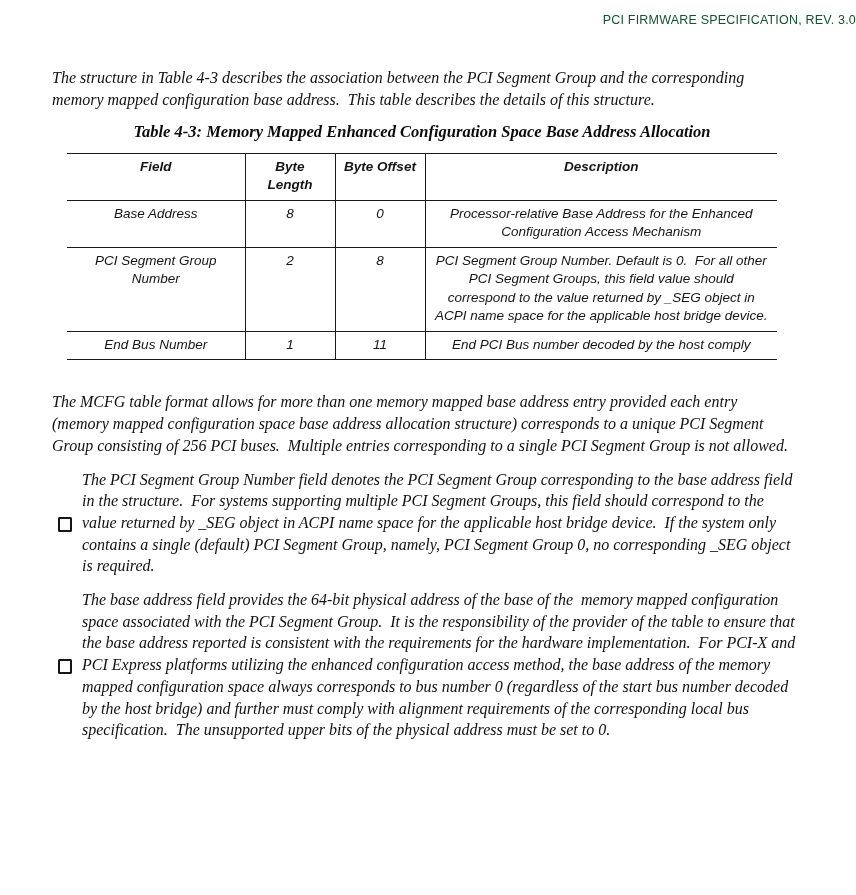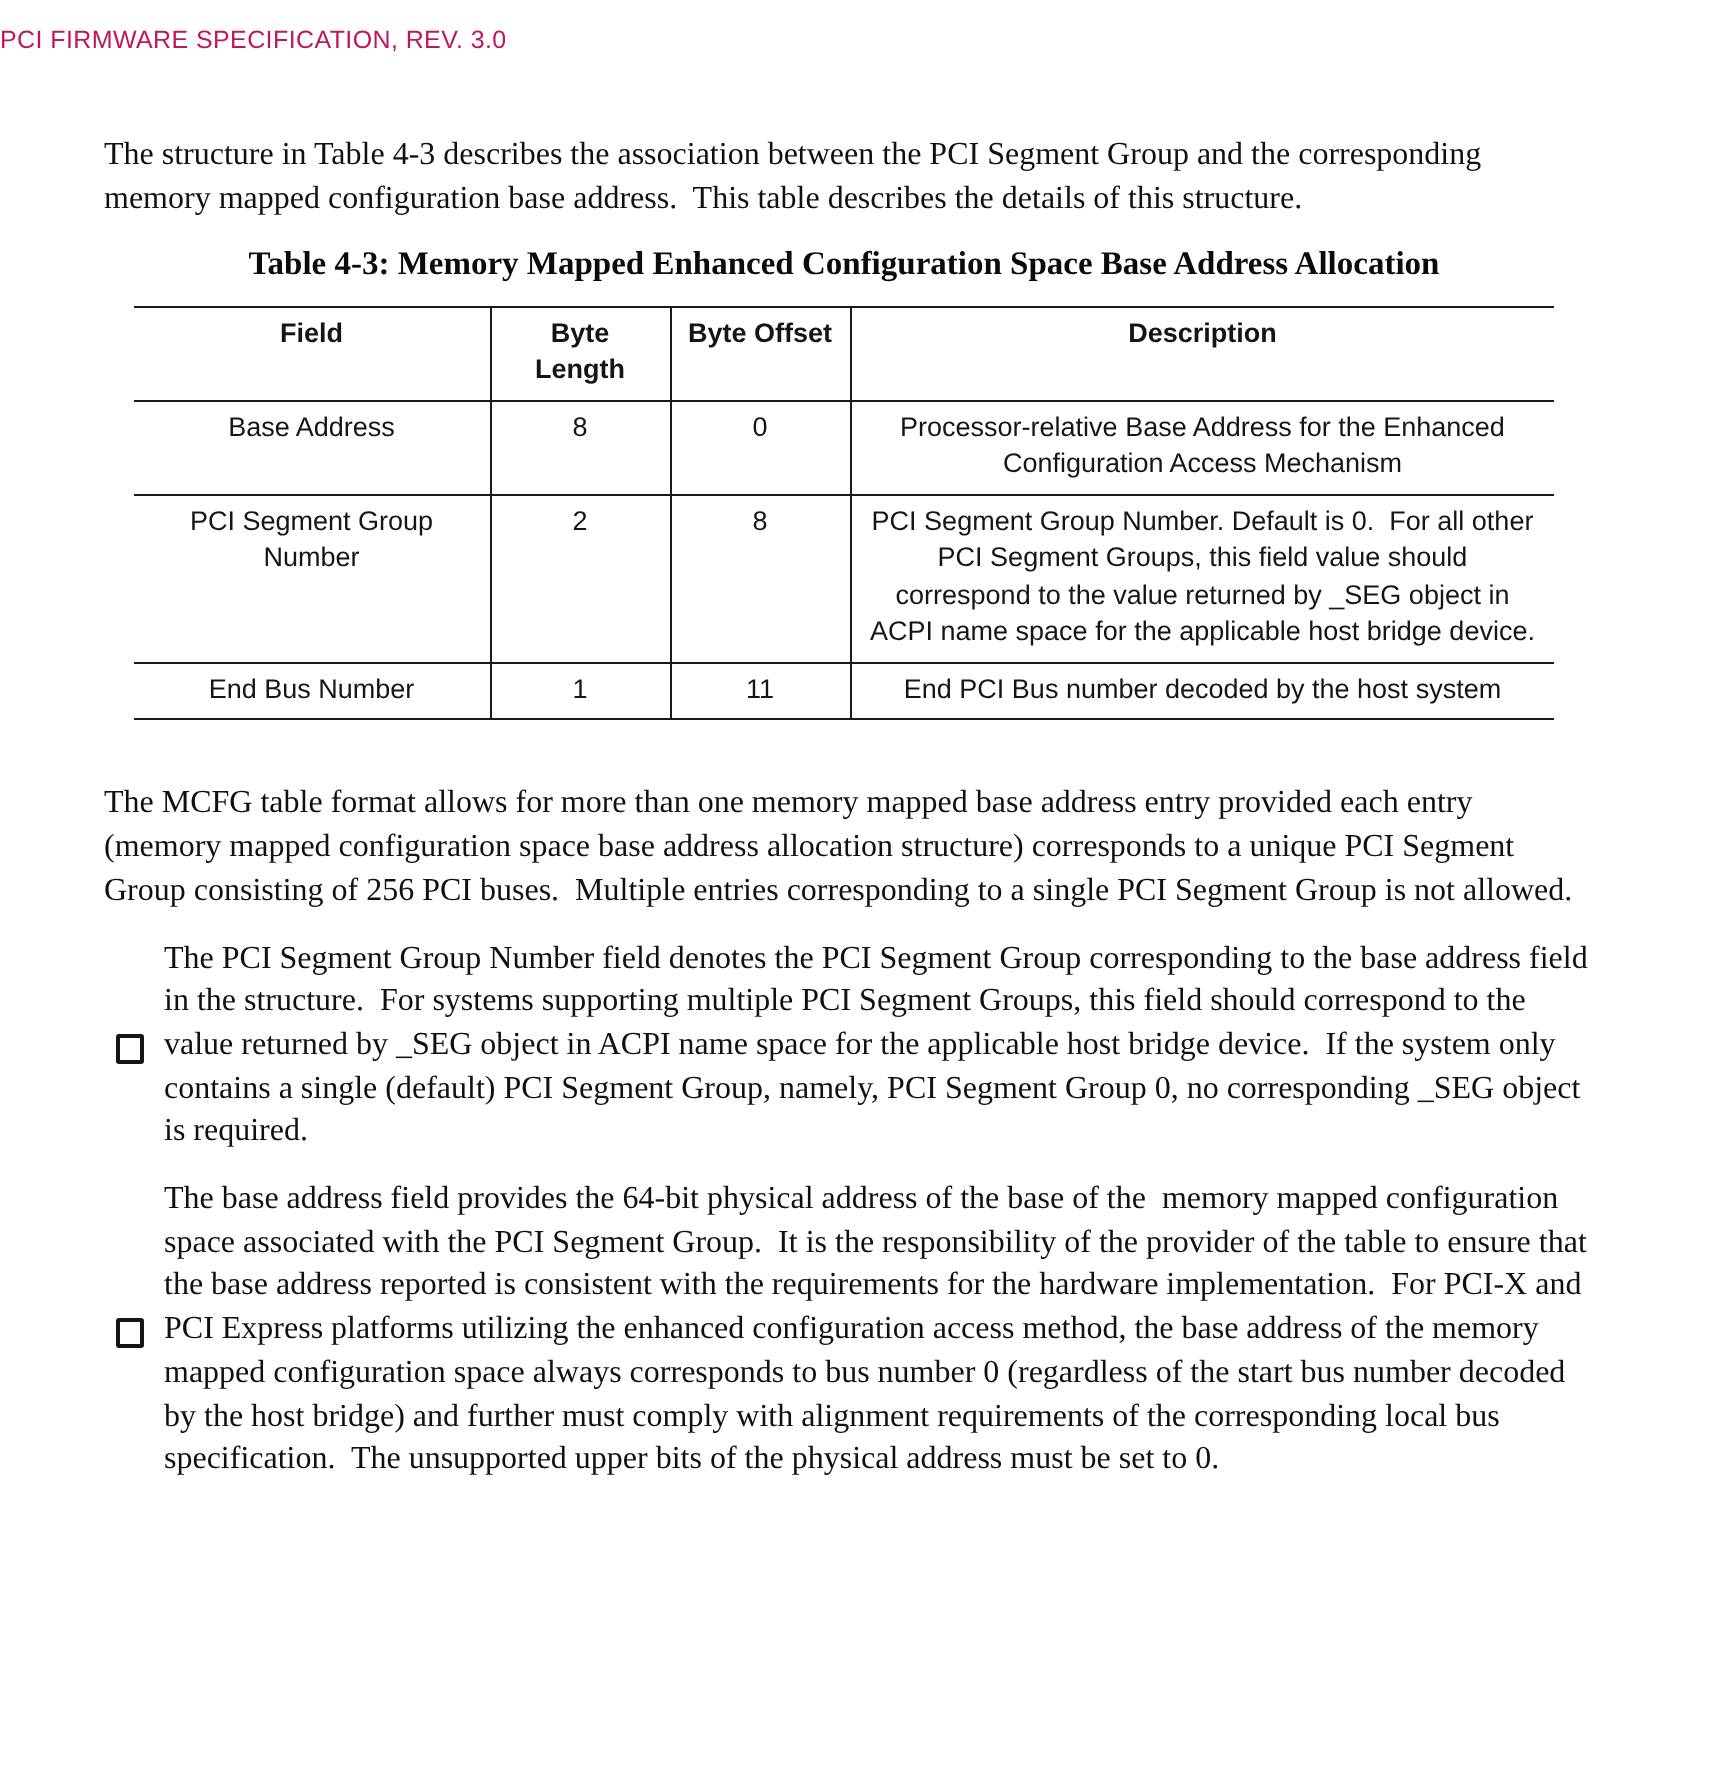--- a/index.html
+++ b/index.html
@@ -8,29 +8,30 @@
     width: 856px;
     height: 895px;
     background: #ffffff;
     color: #000000;
     font-family: "Liberation Serif", serif;
     overflow: hidden;
     box-sizing: border-box;
   }
   .doc-header {
     padding-top: 13px;
-    text-align: left;
+    text-align: right;
     font-family: "Liberation Sans", sans-serif;
     font-size: 12.5px;
     letter-spacing: 0.2px;
-    color: #be185d;
+    color: #14532d;
   }
   .content {
     margin-left: 52px;
     margin-right: 59px; 
+    font-style: italic;
   }
   .body-text {
     margin: 0;
     font-size: 16px;
     line-height: 21.7px;
     white-space: pre-wrap;
     color: #101010;
   }
   .intro { margin-top: 40px; }
   .mcfg  { margin-top: 31px; }
@@ -136,21 +137,21 @@
           <tr>
             <td>PCI Segment Group Number</td>
             <td class="num">2</td>
             <td class="num">8</td>
             <td class="desc">PCI Segment Group Number. Default is 0.  For all other PCI Segment Groups, this field value should correspond to the value returned by _SEG object in ACPI name space for the applicable host bridge device.</td>
           </tr>
           <tr>
             <td>End Bus Number</td>
             <td class="num">1</td>
             <td class="num">11</td>
-            <td class="desc">End PCI Bus number decoded by the host system</td>
+            <td class="desc">End PCI Bus number decoded by the host comply</td>
           </tr>
         </tbody>
       </table>
     </div>
 
     <p class="body-text mcfg">The MCFG table format allows for more than one memory mapped base address entry provided each entry (memory mapped configuration space base address allocation structure) corresponds to a unique PCI Segment Group consisting of 256 PCI buses.  Multiple entries corresponding to a single PCI Segment Group is not allowed.</p>
 
     <div class="bullet-list">
       <div class="bullet">
         <span class="bullet-marker"></span>

